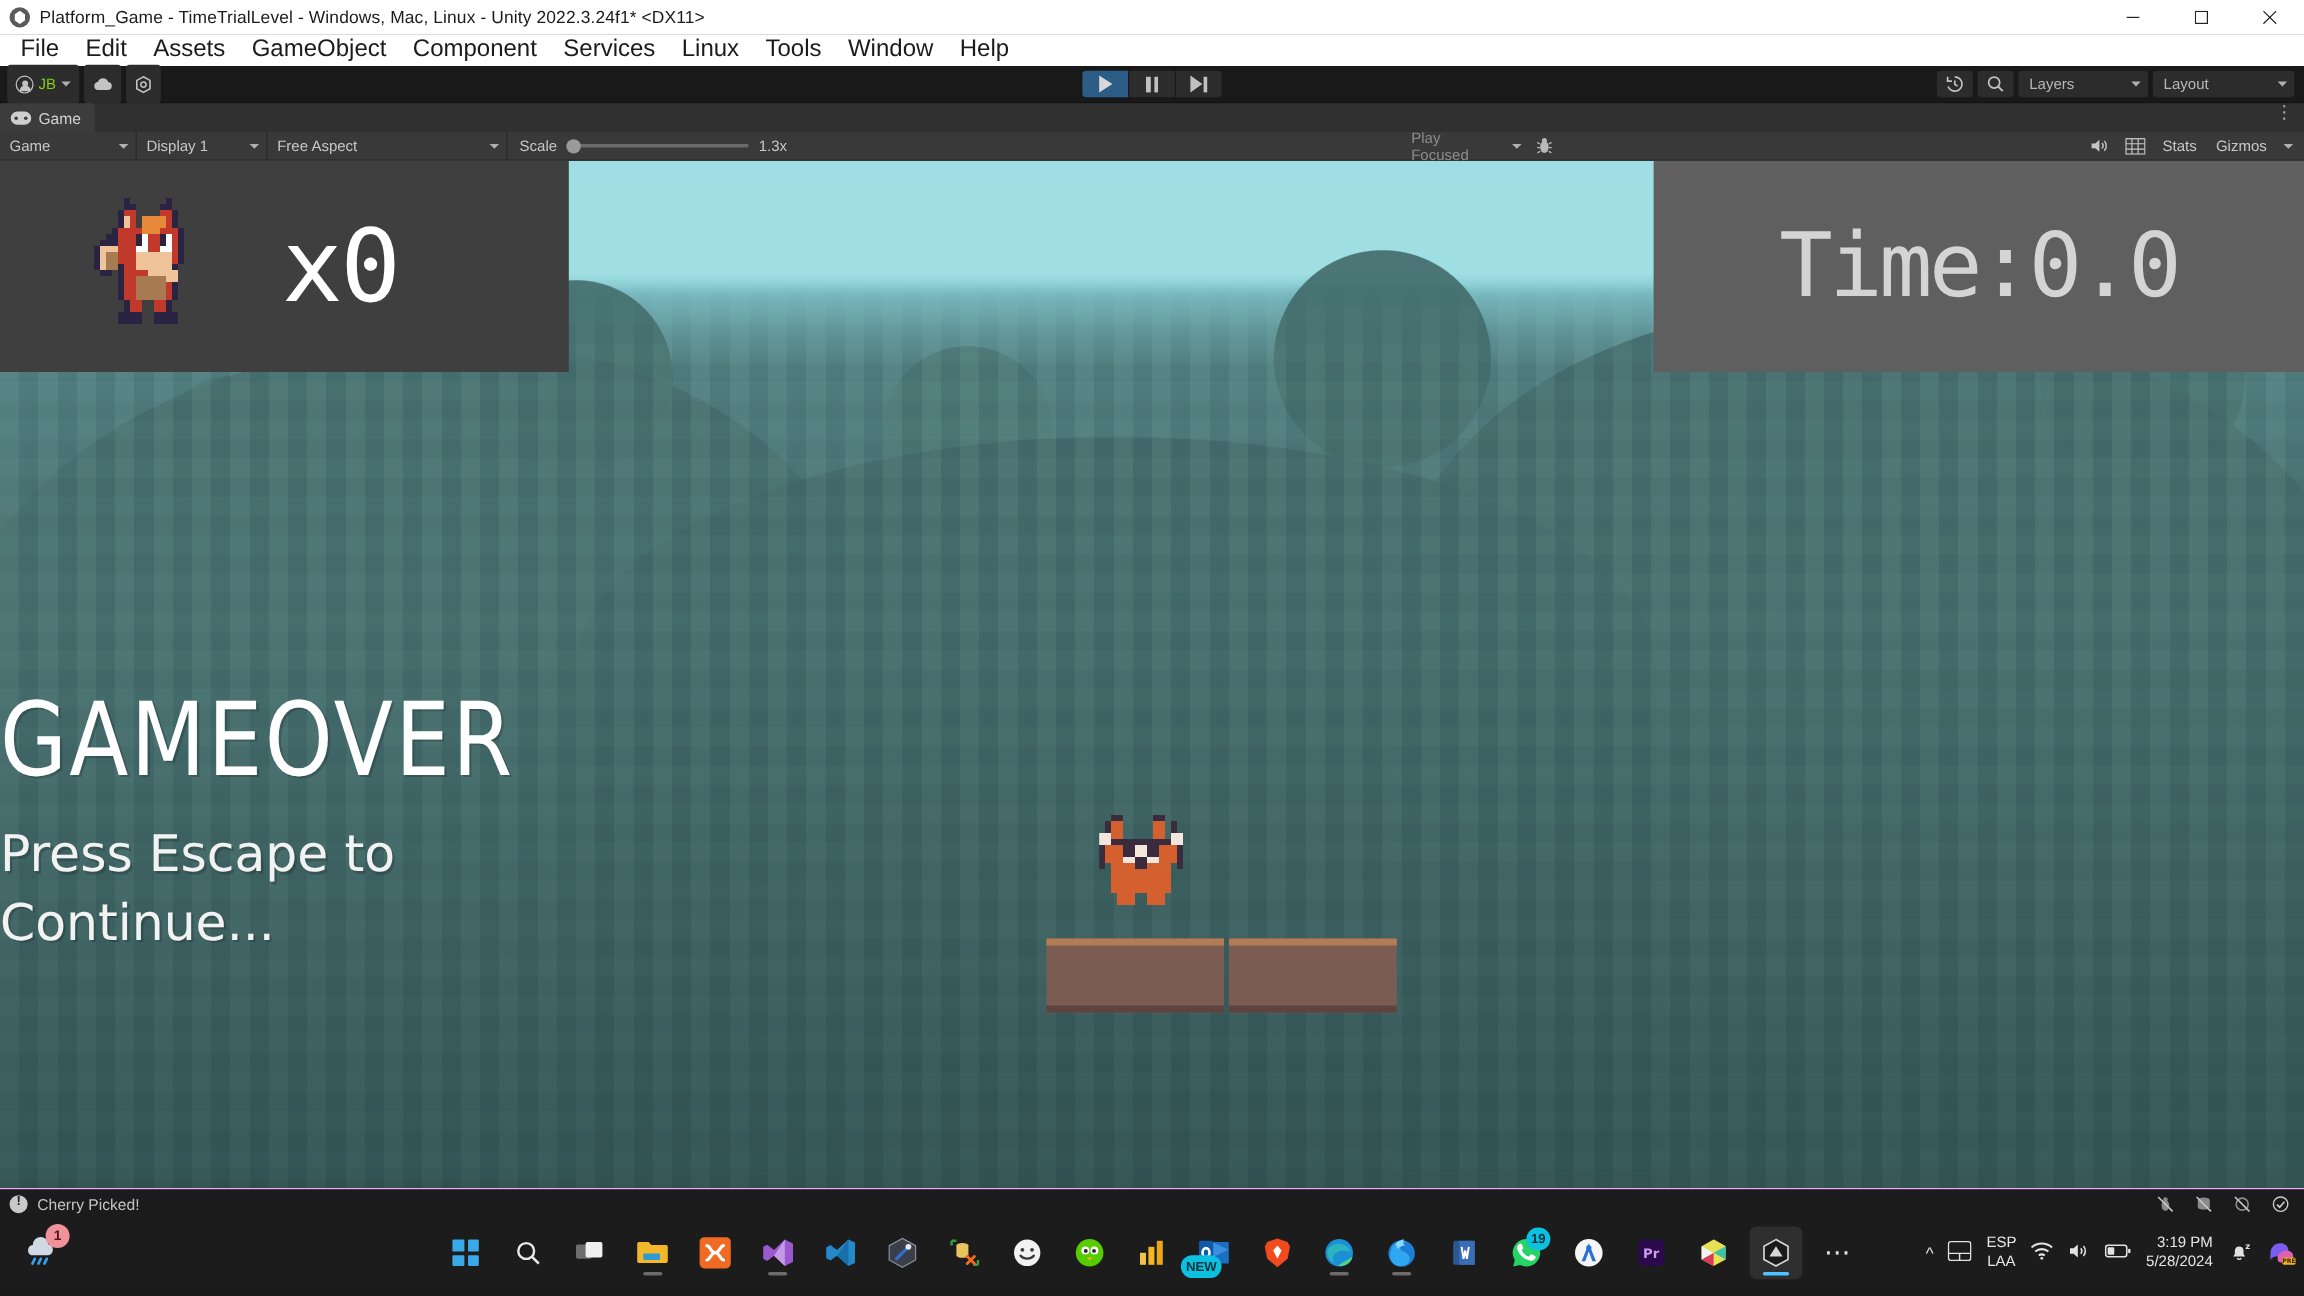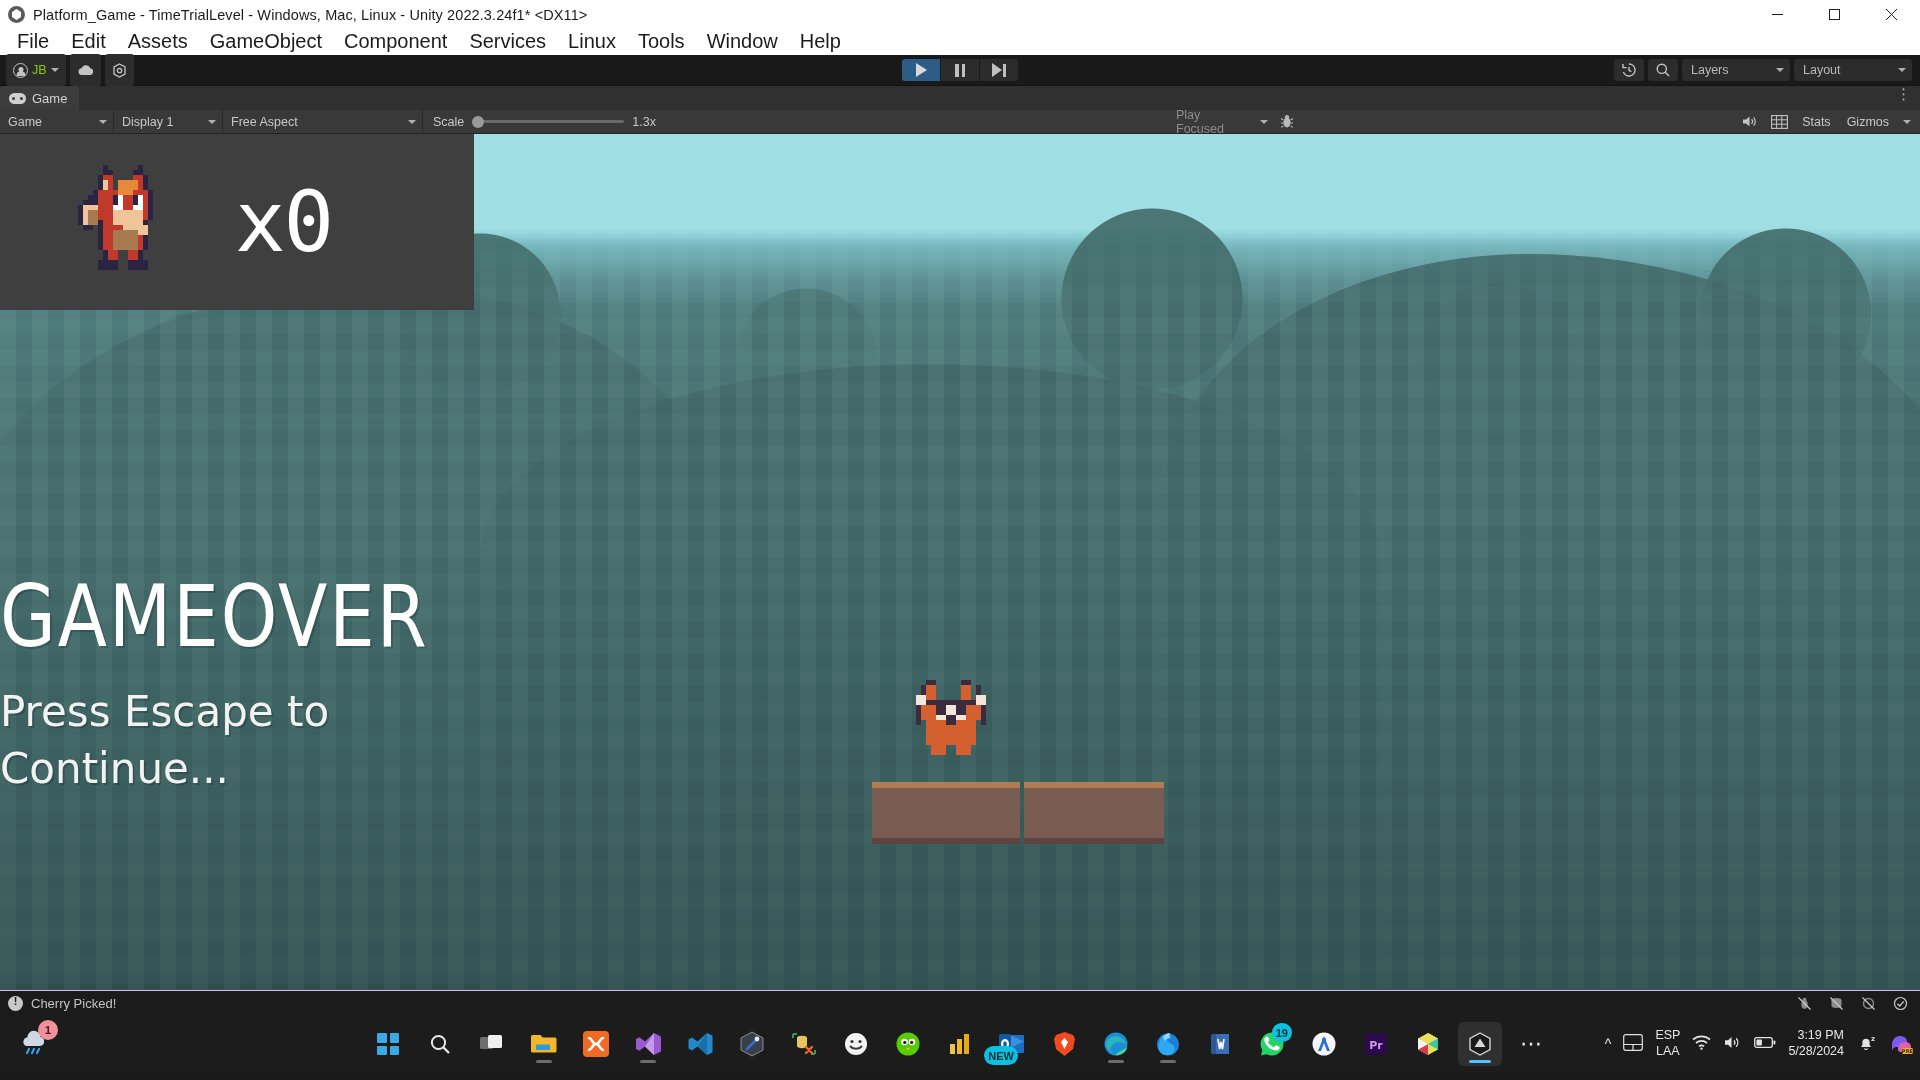--- a/index.html
+++ b/index.html
@@ -519,20 +519,23 @@
         </g>
         <g fill="#2b2342">
           <rect x="7" y="7" width="1" height="2"></rect>
             <rect x="11" y="7" width="1" height="2"></rect>
         </g>
       </svg>
     </div>
     <div class="hud-count">x0</div>
   </div>
 
+  <div class="hud-right">
+    <div class="hud-time">Time:0.0</div>
+  </div>
 
   <div class="platform" style="left:872px; top:648px; width:148px; height:62px;"></div>
   <div class="platform" style="left:1024px; top:648px; width:140px; height:62px;"></div>
 
   <div class="mini-fox">
     <svg width="70" height="86" viewBox="0 0 14 17" shape-rendering="crispEdges">
       <g fill="#3a2b3f">
         <rect x="2" y="1" width="2" height="1"></rect>
           <rect x="9" y="1" width="2" height="1"></rect>
         <rect x="1" y="2" width="1" height="3"></rect>

